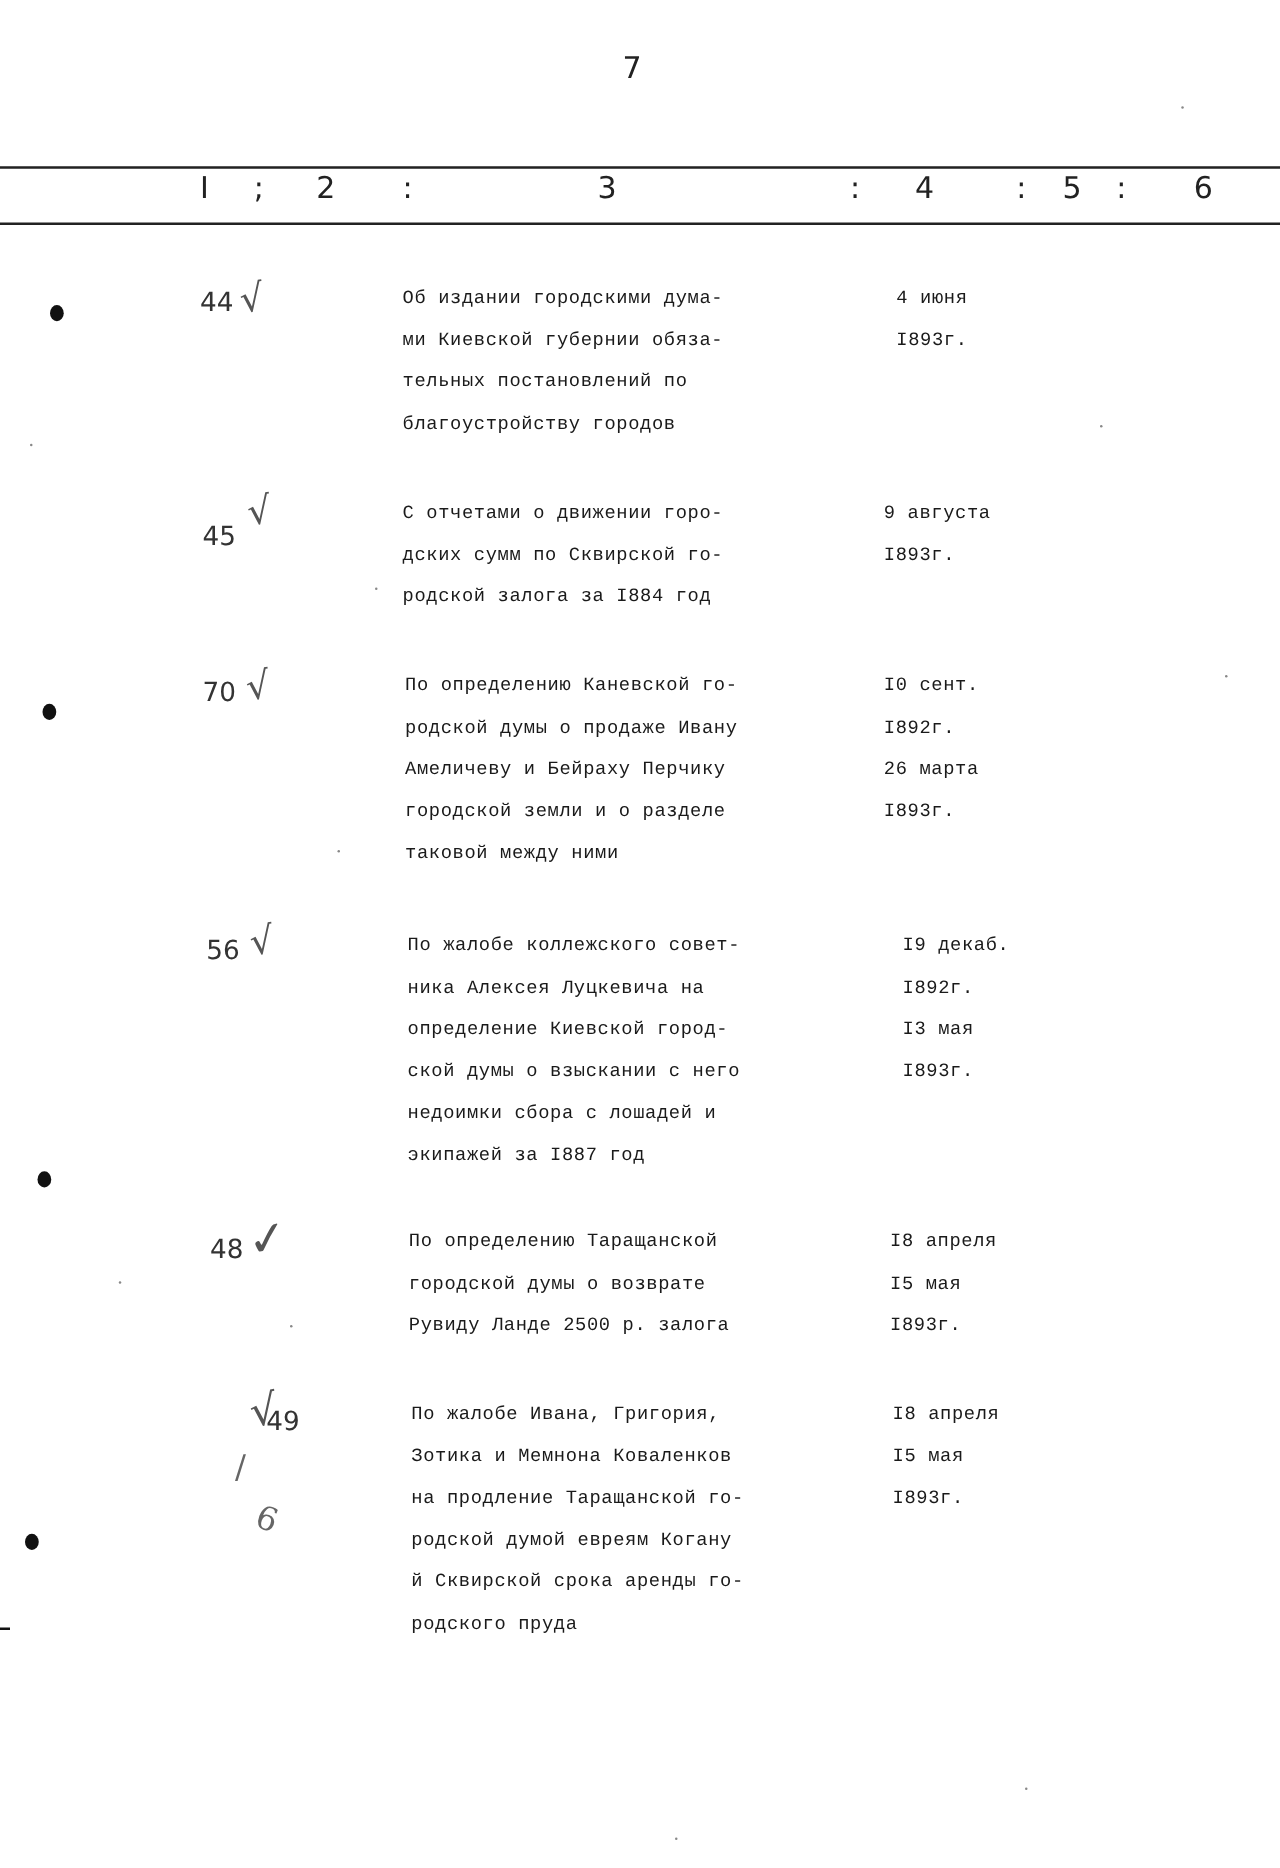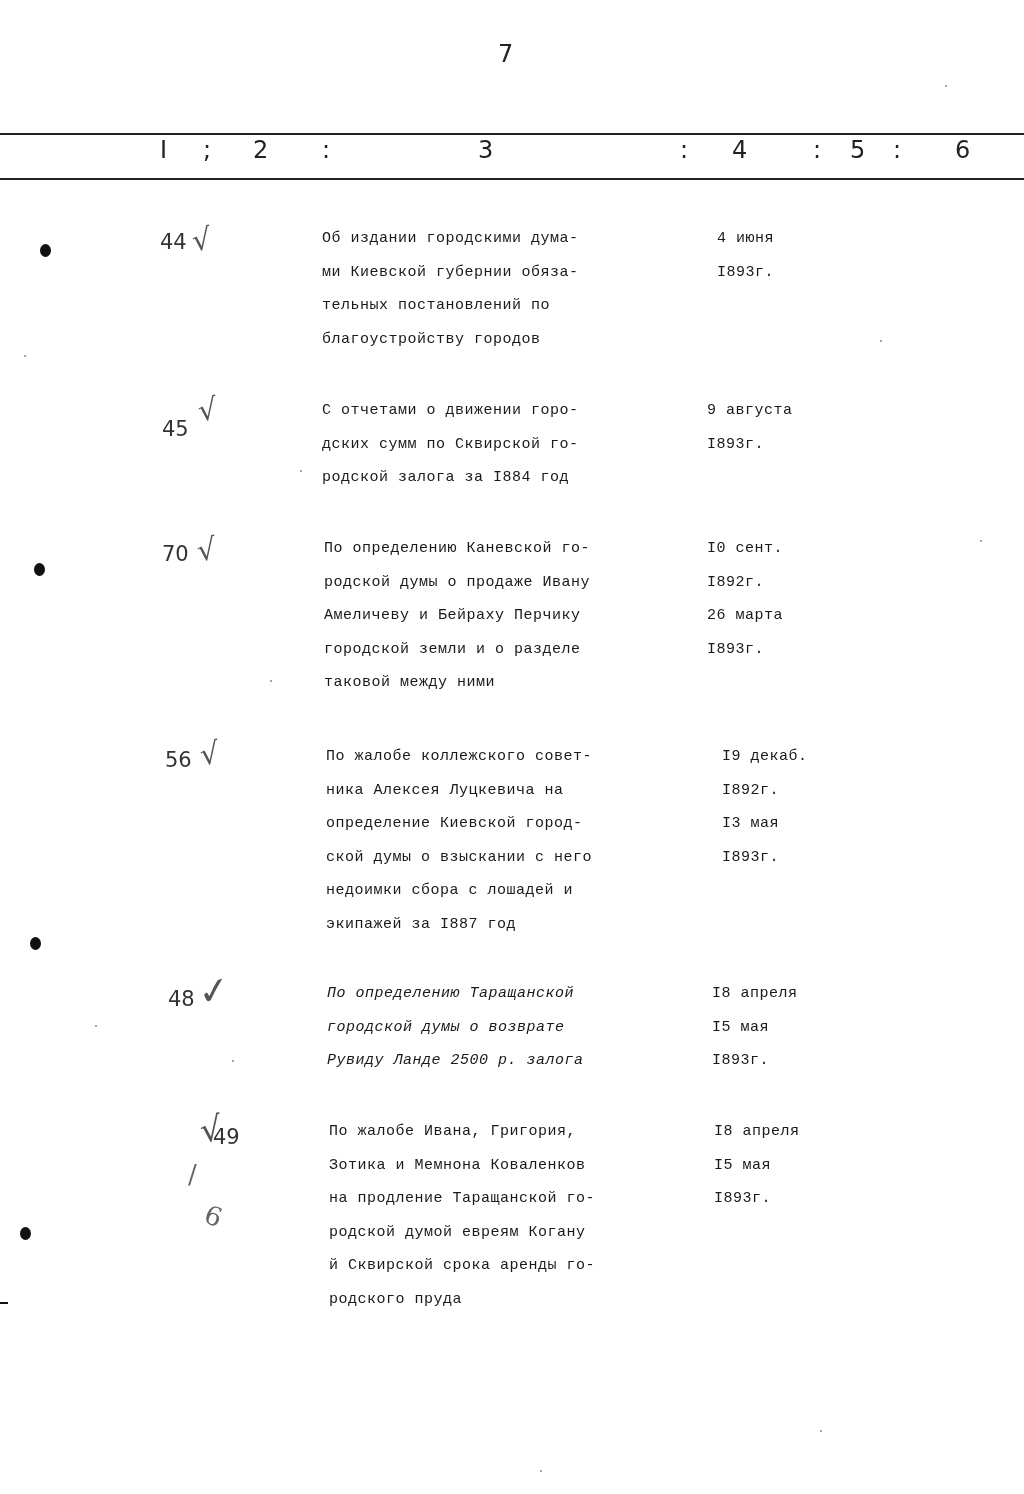--- a/index.html
+++ b/index.html
@@ -90,21 +90,21 @@
 экипажей за I887 год</div>
   <div class="date" style="left:710px; top:0;margin-left:12px;">I9 декаб.
 I892г.
 I3 мая
 I893г.</div>
 </div>
 
 <div class="entry" style="top:977px;">
   <span class="num" style="left:168px; top:10px;">48</span>
   <span class="check" style="left:198px; top:-8px; font-size:38px;">✓</span>
-  <div class="desc" style="left:327px; top:0;font-style:italic;">По определению Таращанской
+  <div class="desc" style="left:327px; top:0;">По определению Таращанской
 городской думы о возврате
 Рувиду Ланде 2500 р. залога</div>
   <div class="date" style="left:712px; top:0;">I8 апреля
 I5 мая
 I893г.</div>
 </div>
 
 <div class="entry" style="top:1115px;">
   <span class="num" style="left:170px; top:10px;margin-left:43px;">49</span>
   <span class="check" style="left:200px; top:-6px; font-size:34px;">√</span>

